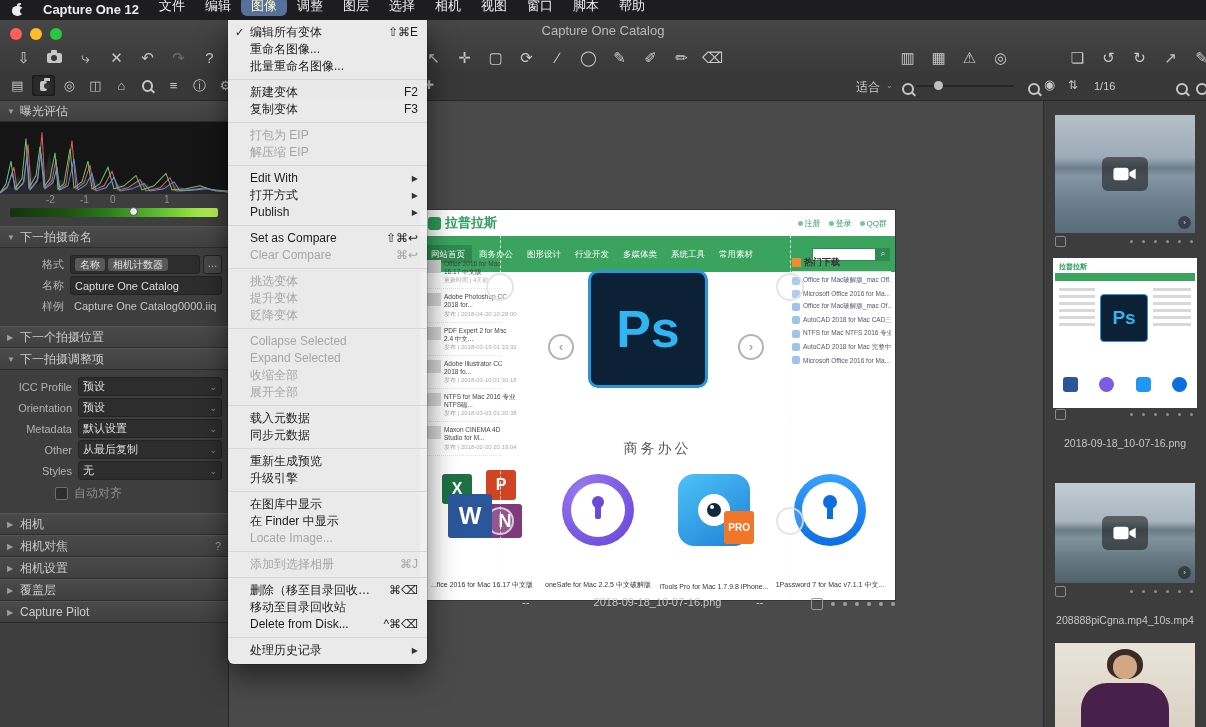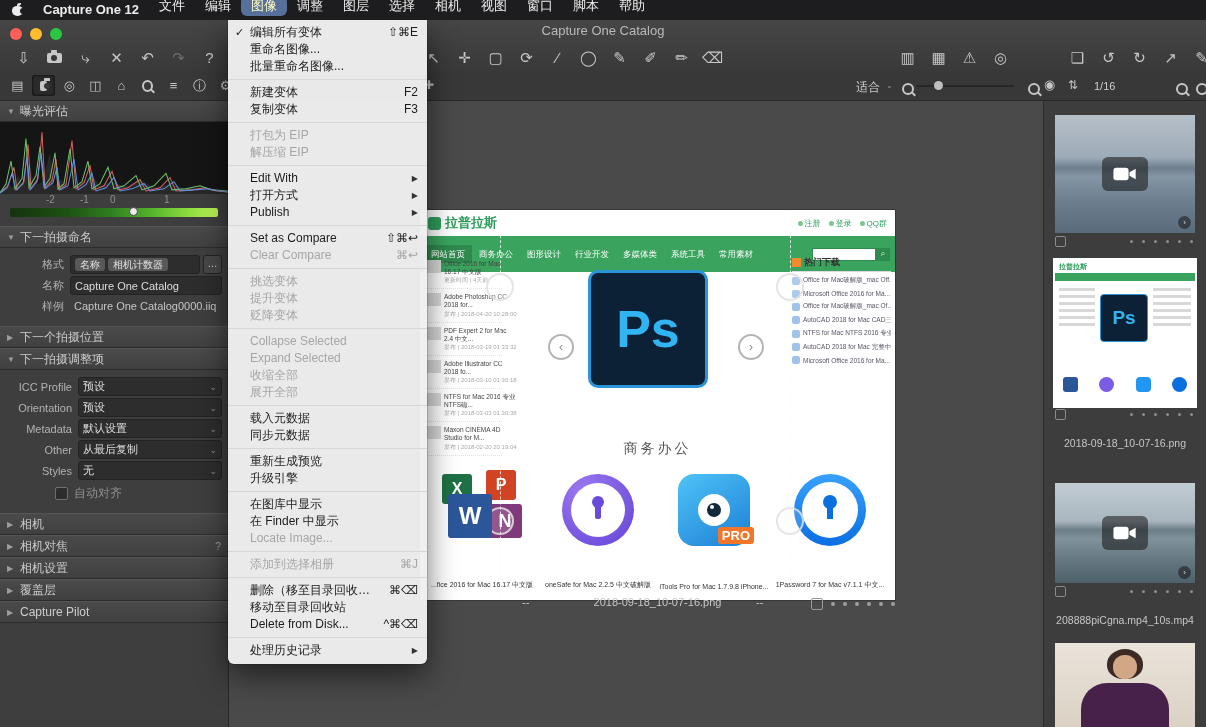--- a/index.html
+++ b/index.html
@@ -163,22 +163,22 @@
   .os-ring{position:absolute;left:4px;top:4px;width:72px;height:72px;border-radius:50%;
             background:radial-gradient(circle at 30% 25%,#9a79f0,#6443d8);}
   .os-inner{position:absolute;left:13px;top:13px;width:54px;height:54px;border-radius:50%;background:#fff;}
   .os-key{position:absolute;left:34px;top:26px;width:12px;height:12px;border-radius:50%;background:#6a4ad8;}
   .os-stem{position:absolute;left:37px;top:35px;width:6px;height:14px;background:#6a4ad8;border-radius:2px;}
   .it-sq{position:absolute;left:4px;top:4px;width:72px;height:72px;border-radius:16px;
             background:linear-gradient(145deg,#4fc3f7,#1c7fd6);}
   .it-eye{position:absolute;left:24px;top:24px;width:32px;height:32px;border-radius:50%;background:#fff;}
   .it-pupil{position:absolute;left:33px;top:33px;width:14px;height:14px;border-radius:50%;background:#12293c;}
   .it-glint{position:absolute;left:36px;top:35px;width:4px;height:4px;border-radius:50%;background:#fff;}
-  .it-pro{position:absolute;right:0;bottom:6px;background:#f2762a;color:#fff;font-size:13px;font-weight:bold;
-            padding:1px 4px;border-radius:3px;}
+  .it-pro{position:absolute;right:0;bottom:6px;background:#f2762a;color:#fff;font-size:10px;font-weight:bold;
+            padding:11px 4px;border-radius:3px;}
   .op-ring{position:absolute;left:4px;top:4px;width:72px;height:72px;border-radius:50%;
             background:linear-gradient(180deg,#37a0ff,#0b6fe0);}
   .op-inner{position:absolute;left:12px;top:12px;width:56px;height:56px;border-radius:50%;background:#fff;}
   .op-key{position:absolute;left:33px;top:25px;width:14px;height:14px;border-radius:50%;background:#0b6fe0;}
   .op-stem{position:absolute;left:37px;top:36px;width:6px;height:13px;background:#0b6fe0;}
   .guide-v{position:absolute;top:0;bottom:0;border-left:1px dashed rgba(250,250,250,0.8);}
   #gv1{left:80px;}#gv2{left:370px;}
   .gring{position:absolute;width:28px;height:28px;border-radius:50%;border:2px solid rgba(225,225,225,0.85);
          background:rgba(255,255,255,0.15);box-sizing:border-box;}
 

